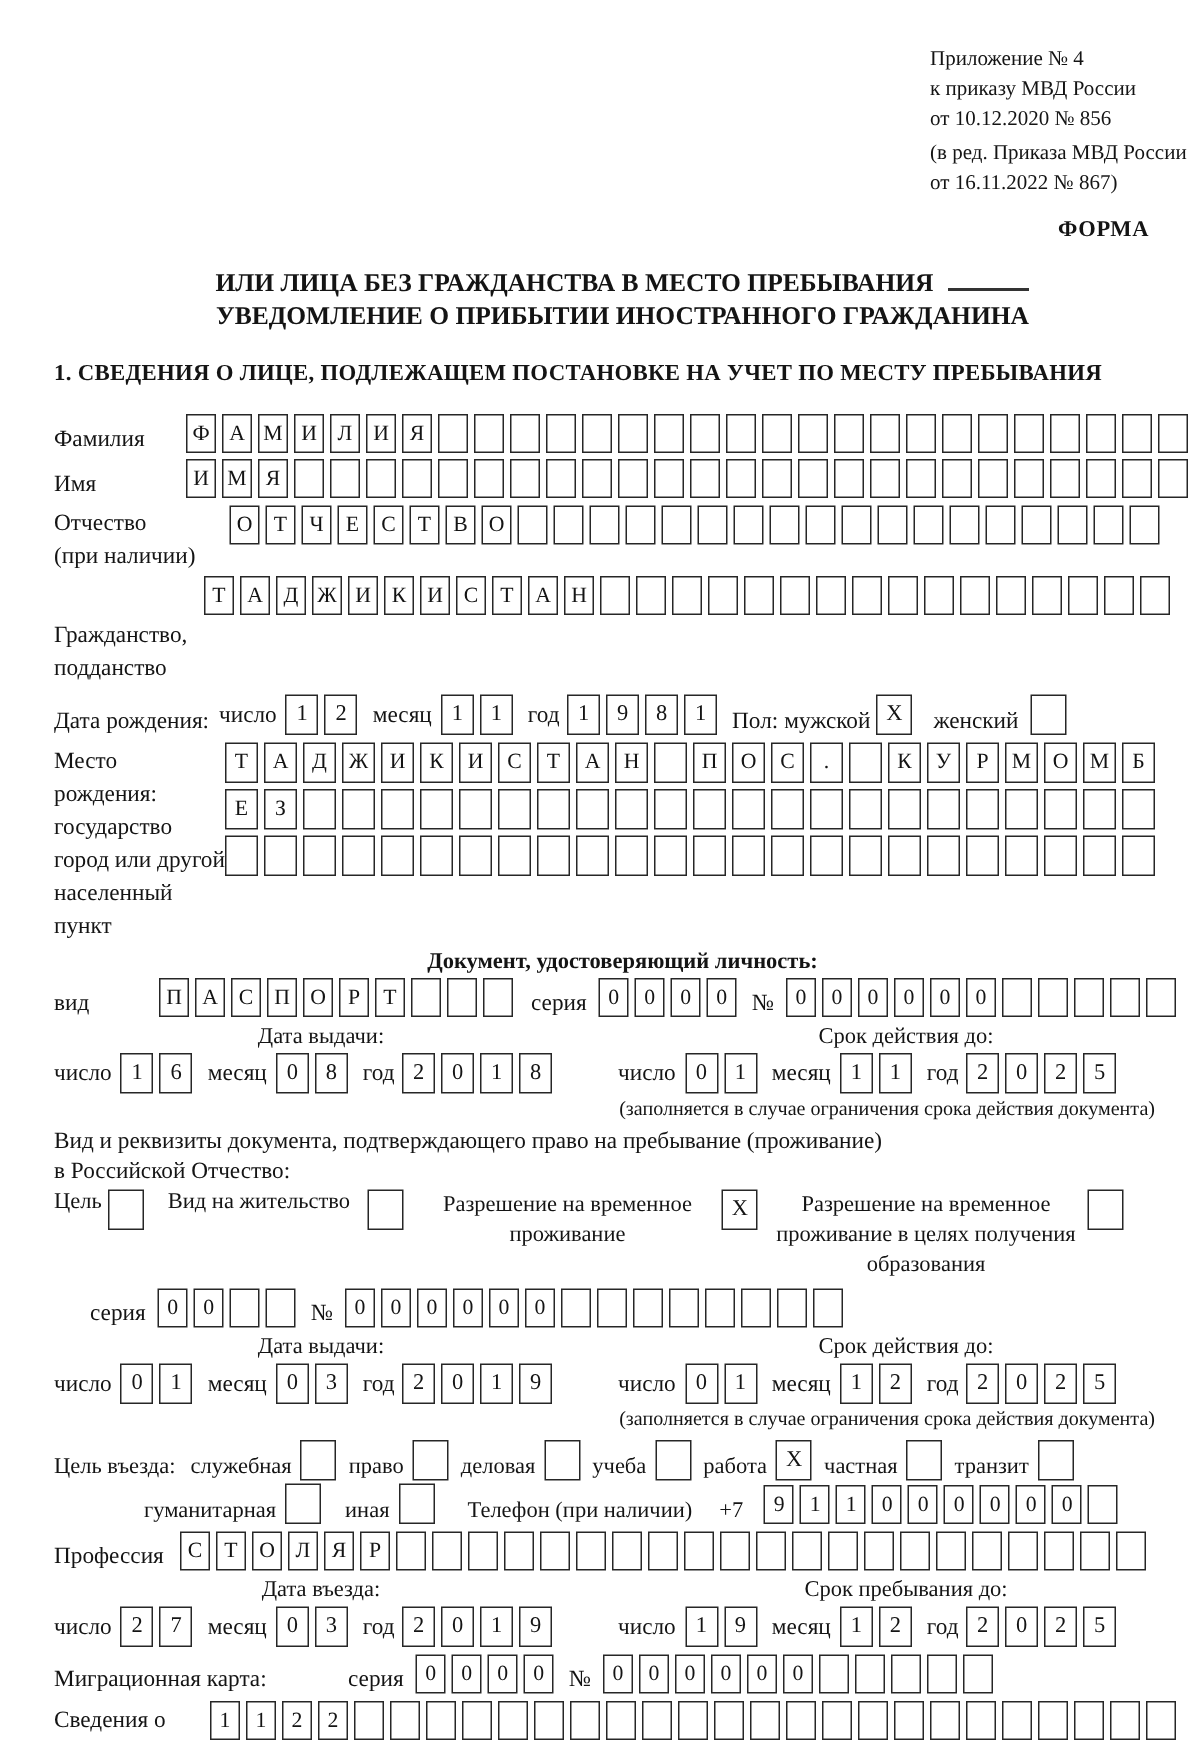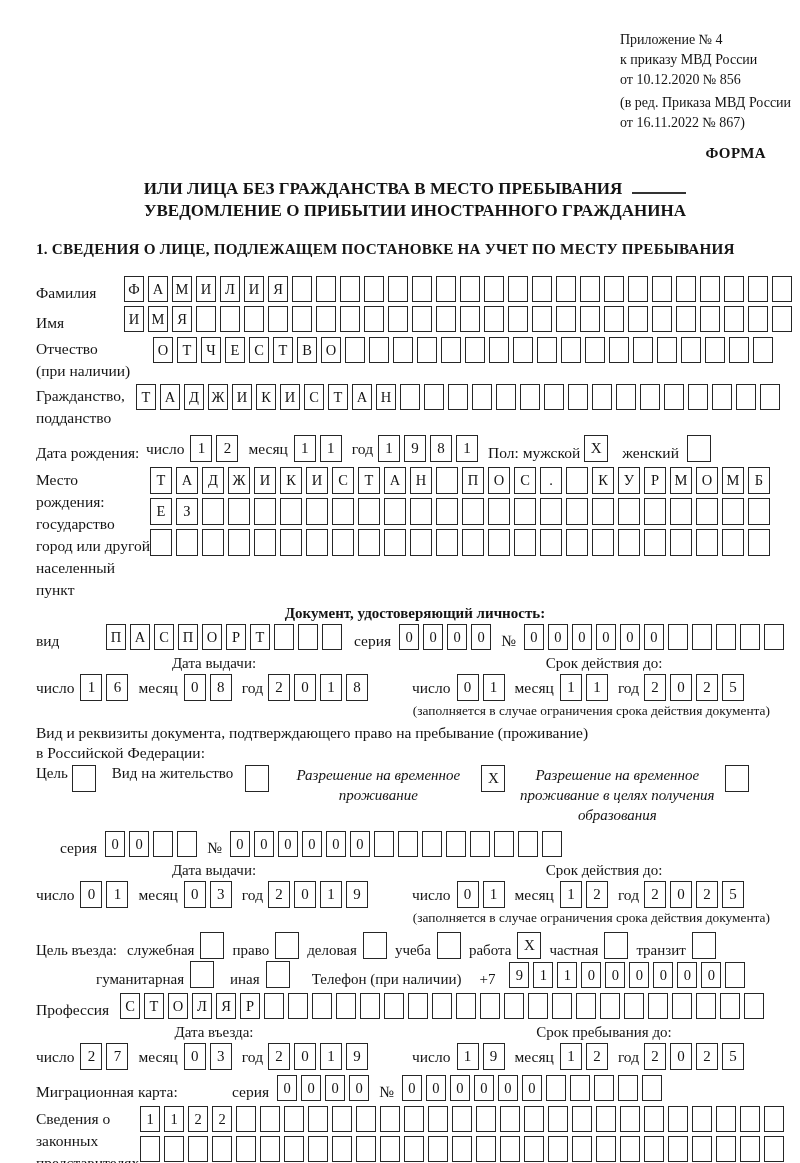--- a/index.html
+++ b/index.html
@@ -29,21 +29,21 @@
   .cells.wide .cell { width:22px; height:27px; }
   .cells.date .cell { width:22px; height:27px; font-size:15px; }
   .checkbox {
     box-sizing:border-box; width:24px; height:27px; flex:none;
     border:1.6px solid #262626; display:inline-flex; align-items:center; justify-content:center;
     font-size:15px; font-weight:normal;
   }
 
   .w-surname { width:88px; }
   .w-patr   { width:117px; line-height:22px; padding-top:1px; }
-  .w-cit    { width:100px; line-height:22px; padding-top:1px; }
+  .w-cit    { width:100px; line-height:22px; padding-top:1px;margin-top:28px; }
   .w-bp     { width:114px; line-height:22px; padding-top:2px; }
   .w-reps   { width:104px; line-height:22px; padding-top:2px; }
 
   .mt18 { margin-top:18px; } .mt6 { margin-top:6px; } .mt5 { margin-top:5px; } .mt2 { margin-top:2px; }
   .stack > .cells { margin-bottom:4px; }
 
   .center-heading { text-align:center; font-weight:bold; font-size:15px; margin-top:4px; }
 
   .dg { display:flex; align-items:center; flex:none; }
   .dg .dg-lbl { margin-right:6px; }
@@ -51,21 +51,21 @@
   .dg .cells:last-child { margin-right:0; }
   .dg .y-lbl { margin-right:5px; }
   .dh { display:flex; margin-top:5px; font-size:15px; }
   .dh-left  { width:356px; text-align:center; flex:none; }
   .dh-right { width:356px; text-align:center; flex:none; margin-left:34px; }
   .drow { display:flex; align-items:center; margin-top:2px; }
   .dgap { width:44px; flex:none; }
   .note { text-align:right; padding-right:24px; font-size:13.4px; margin-top:2px; }
 
   .opts { display:flex; align-items:flex-start; margin-top:3px; font-size:15px; }
-  .opt-center { text-align:center; line-height:20px; flex:none;font-style:italic; }
+  .opt-center { text-align:center; line-height:20px; flex:none; }
   .gap4 { width:4px; flex:none; } .gap8 { width:8px; flex:none; } .gap10 { width:10px; flex:none; }
   .gap12 { width:12px; flex:none; } .gap14 { width:14px; flex:none; } .gap16 { width:16px; flex:none; }
 
   .purpose { font-size:15px; }
   .purpose .lbl { margin-right:6px; }
   .purpose .checkbox { margin-right:8px; }
   .indent24 { padding-left:24px; }
   .indent60 { padding-left:60px; }
 </style>
 </head>
@@ -429,21 +429,21 @@
           <span class="cell">2</span>
           <span class="cell">0</span>
           <span class="cell">2</span>
           <span class="cell">5</span>
         </span>
     </span>
   </div>
   <div class="note">(заполняется в случае ограничения срока действия документа)</div>
 
   <div class="mt5">Вид и реквизиты документа, подтверждающего право на пребывание (проживание)</div>
-  <div class="mt2">в Российской Федерации:</div>
+  <div class="mt2">в Российской Отчество:</div>
 
   <div class="opts">
     <span class="lbl">Цель</span>
     <span class="gap4"></span>
     <span class="checkbox"></span>
     <span class="gap16"></span>
     <span class="lbl">Вид на жительство</span>
     <span class="gap12"></span>
     <span class="checkbox"></span>
     <span class="gap14"></span>

